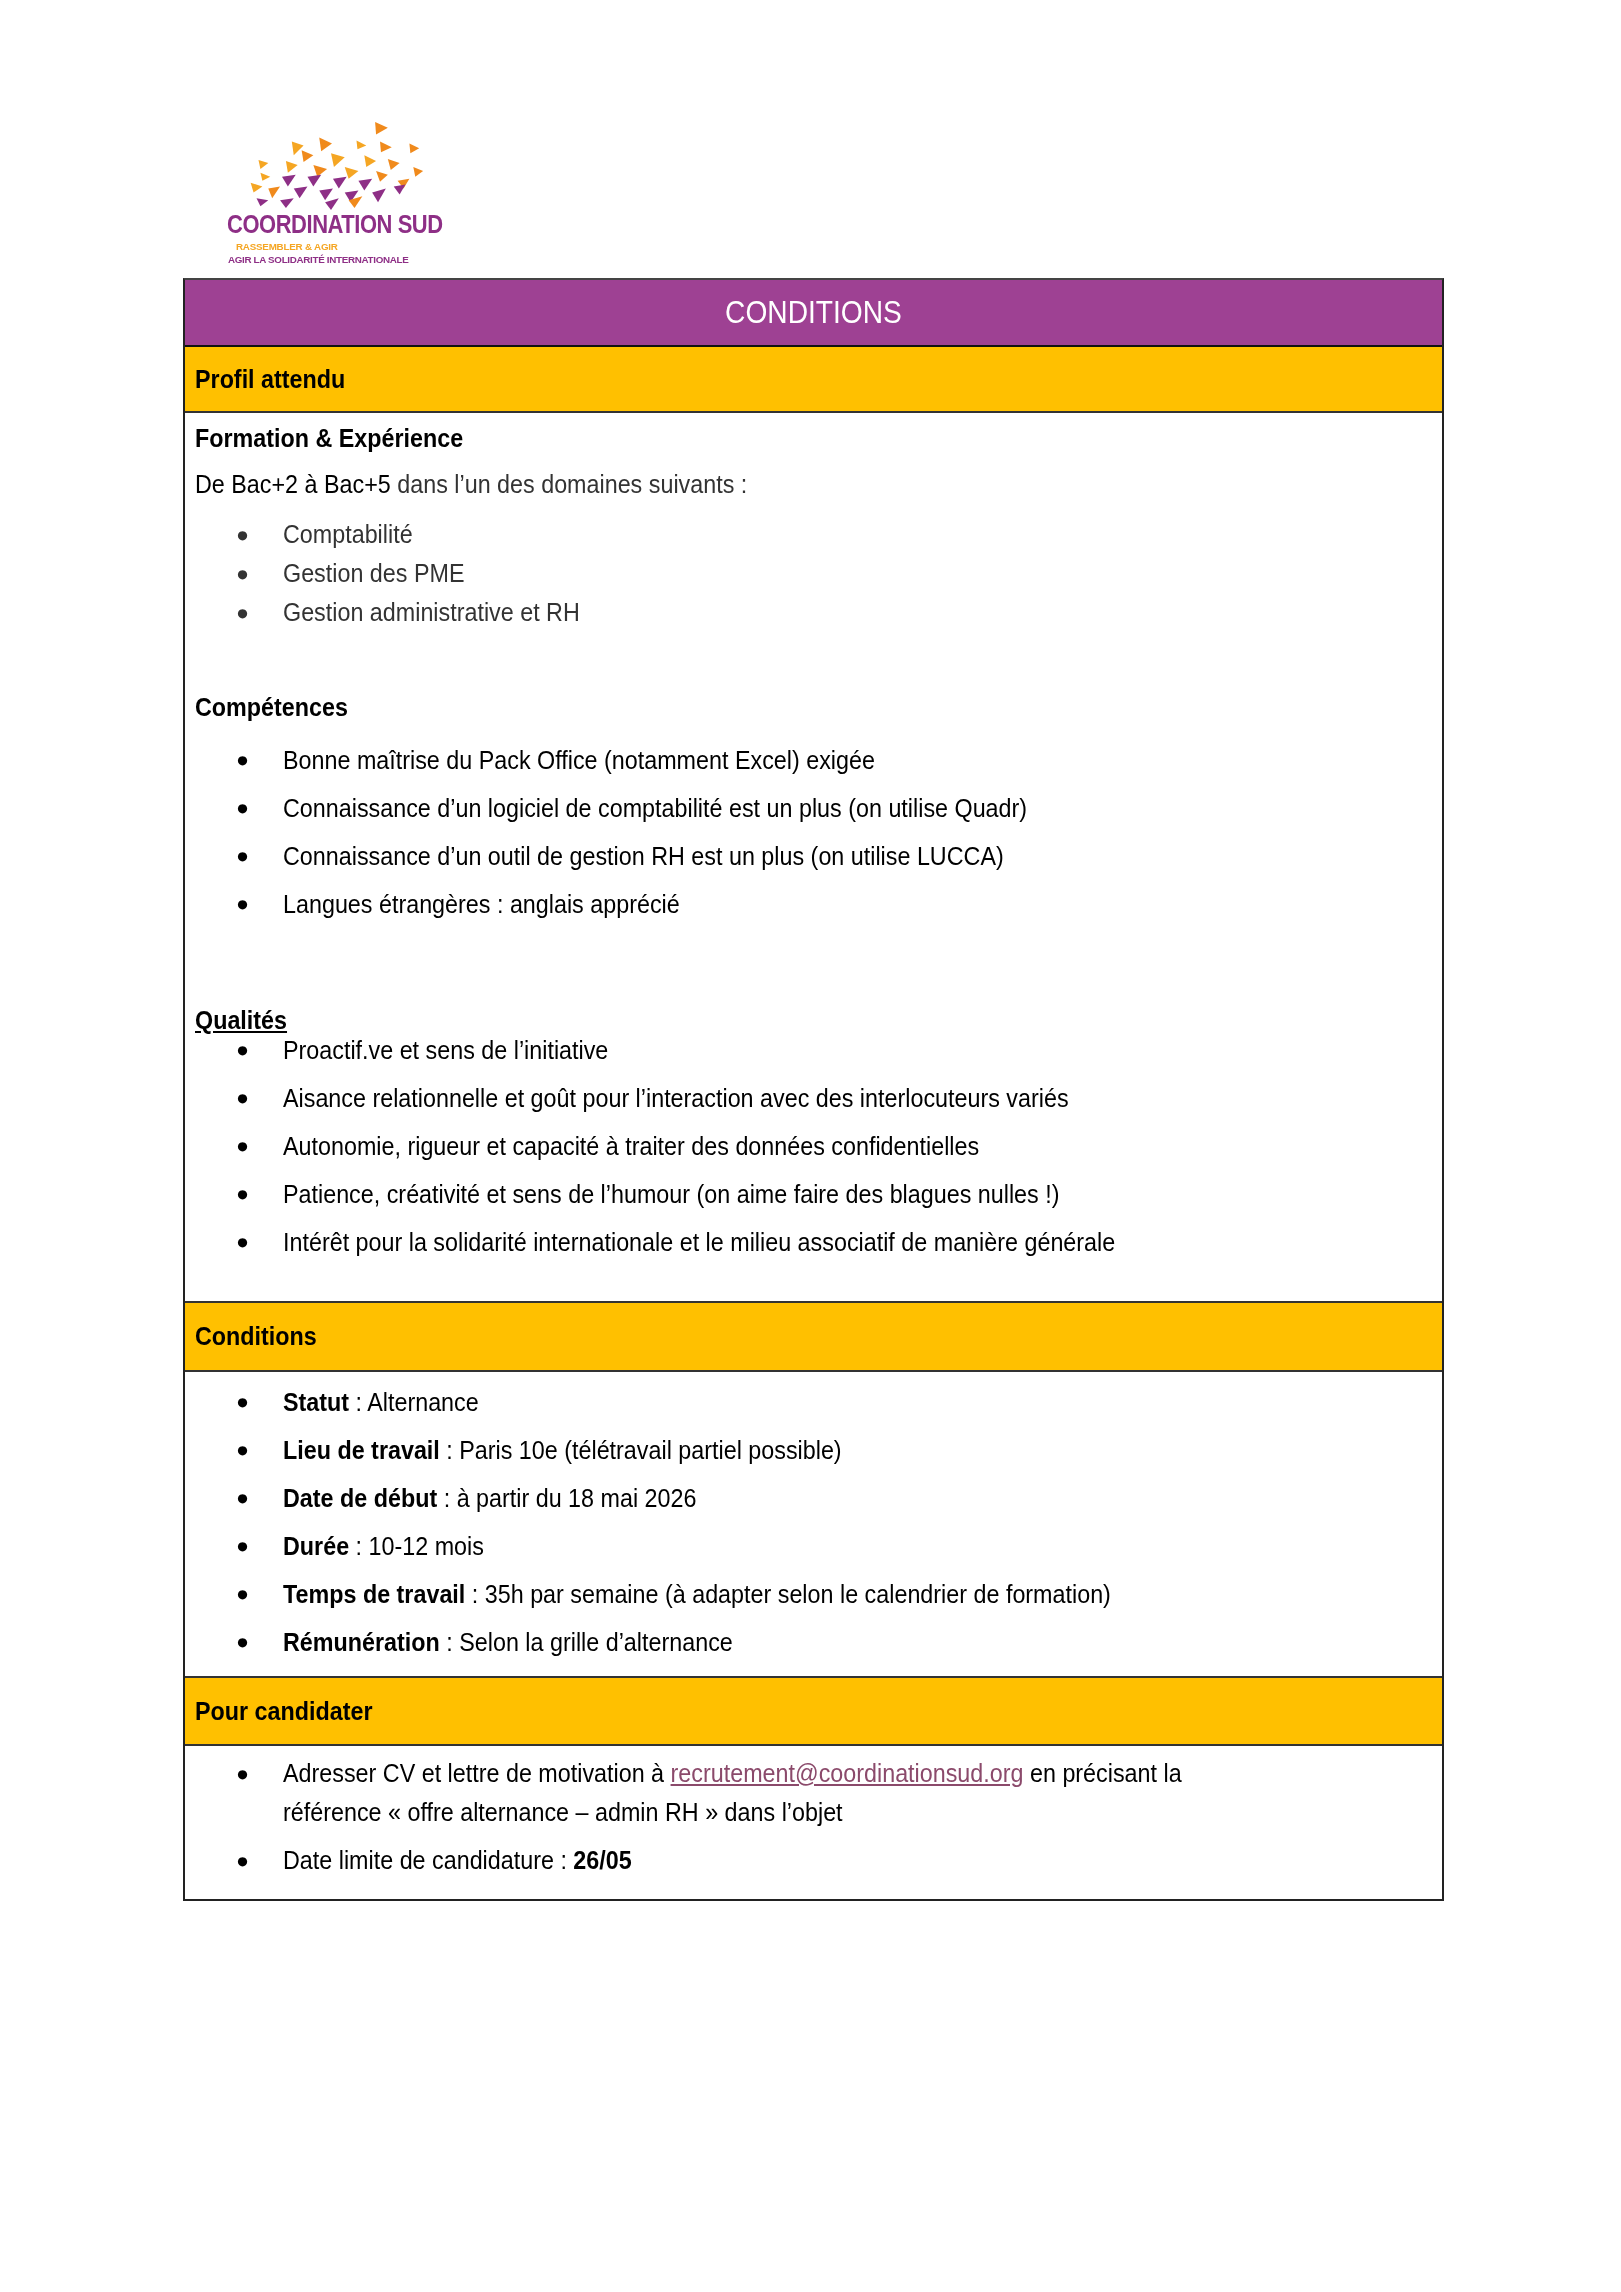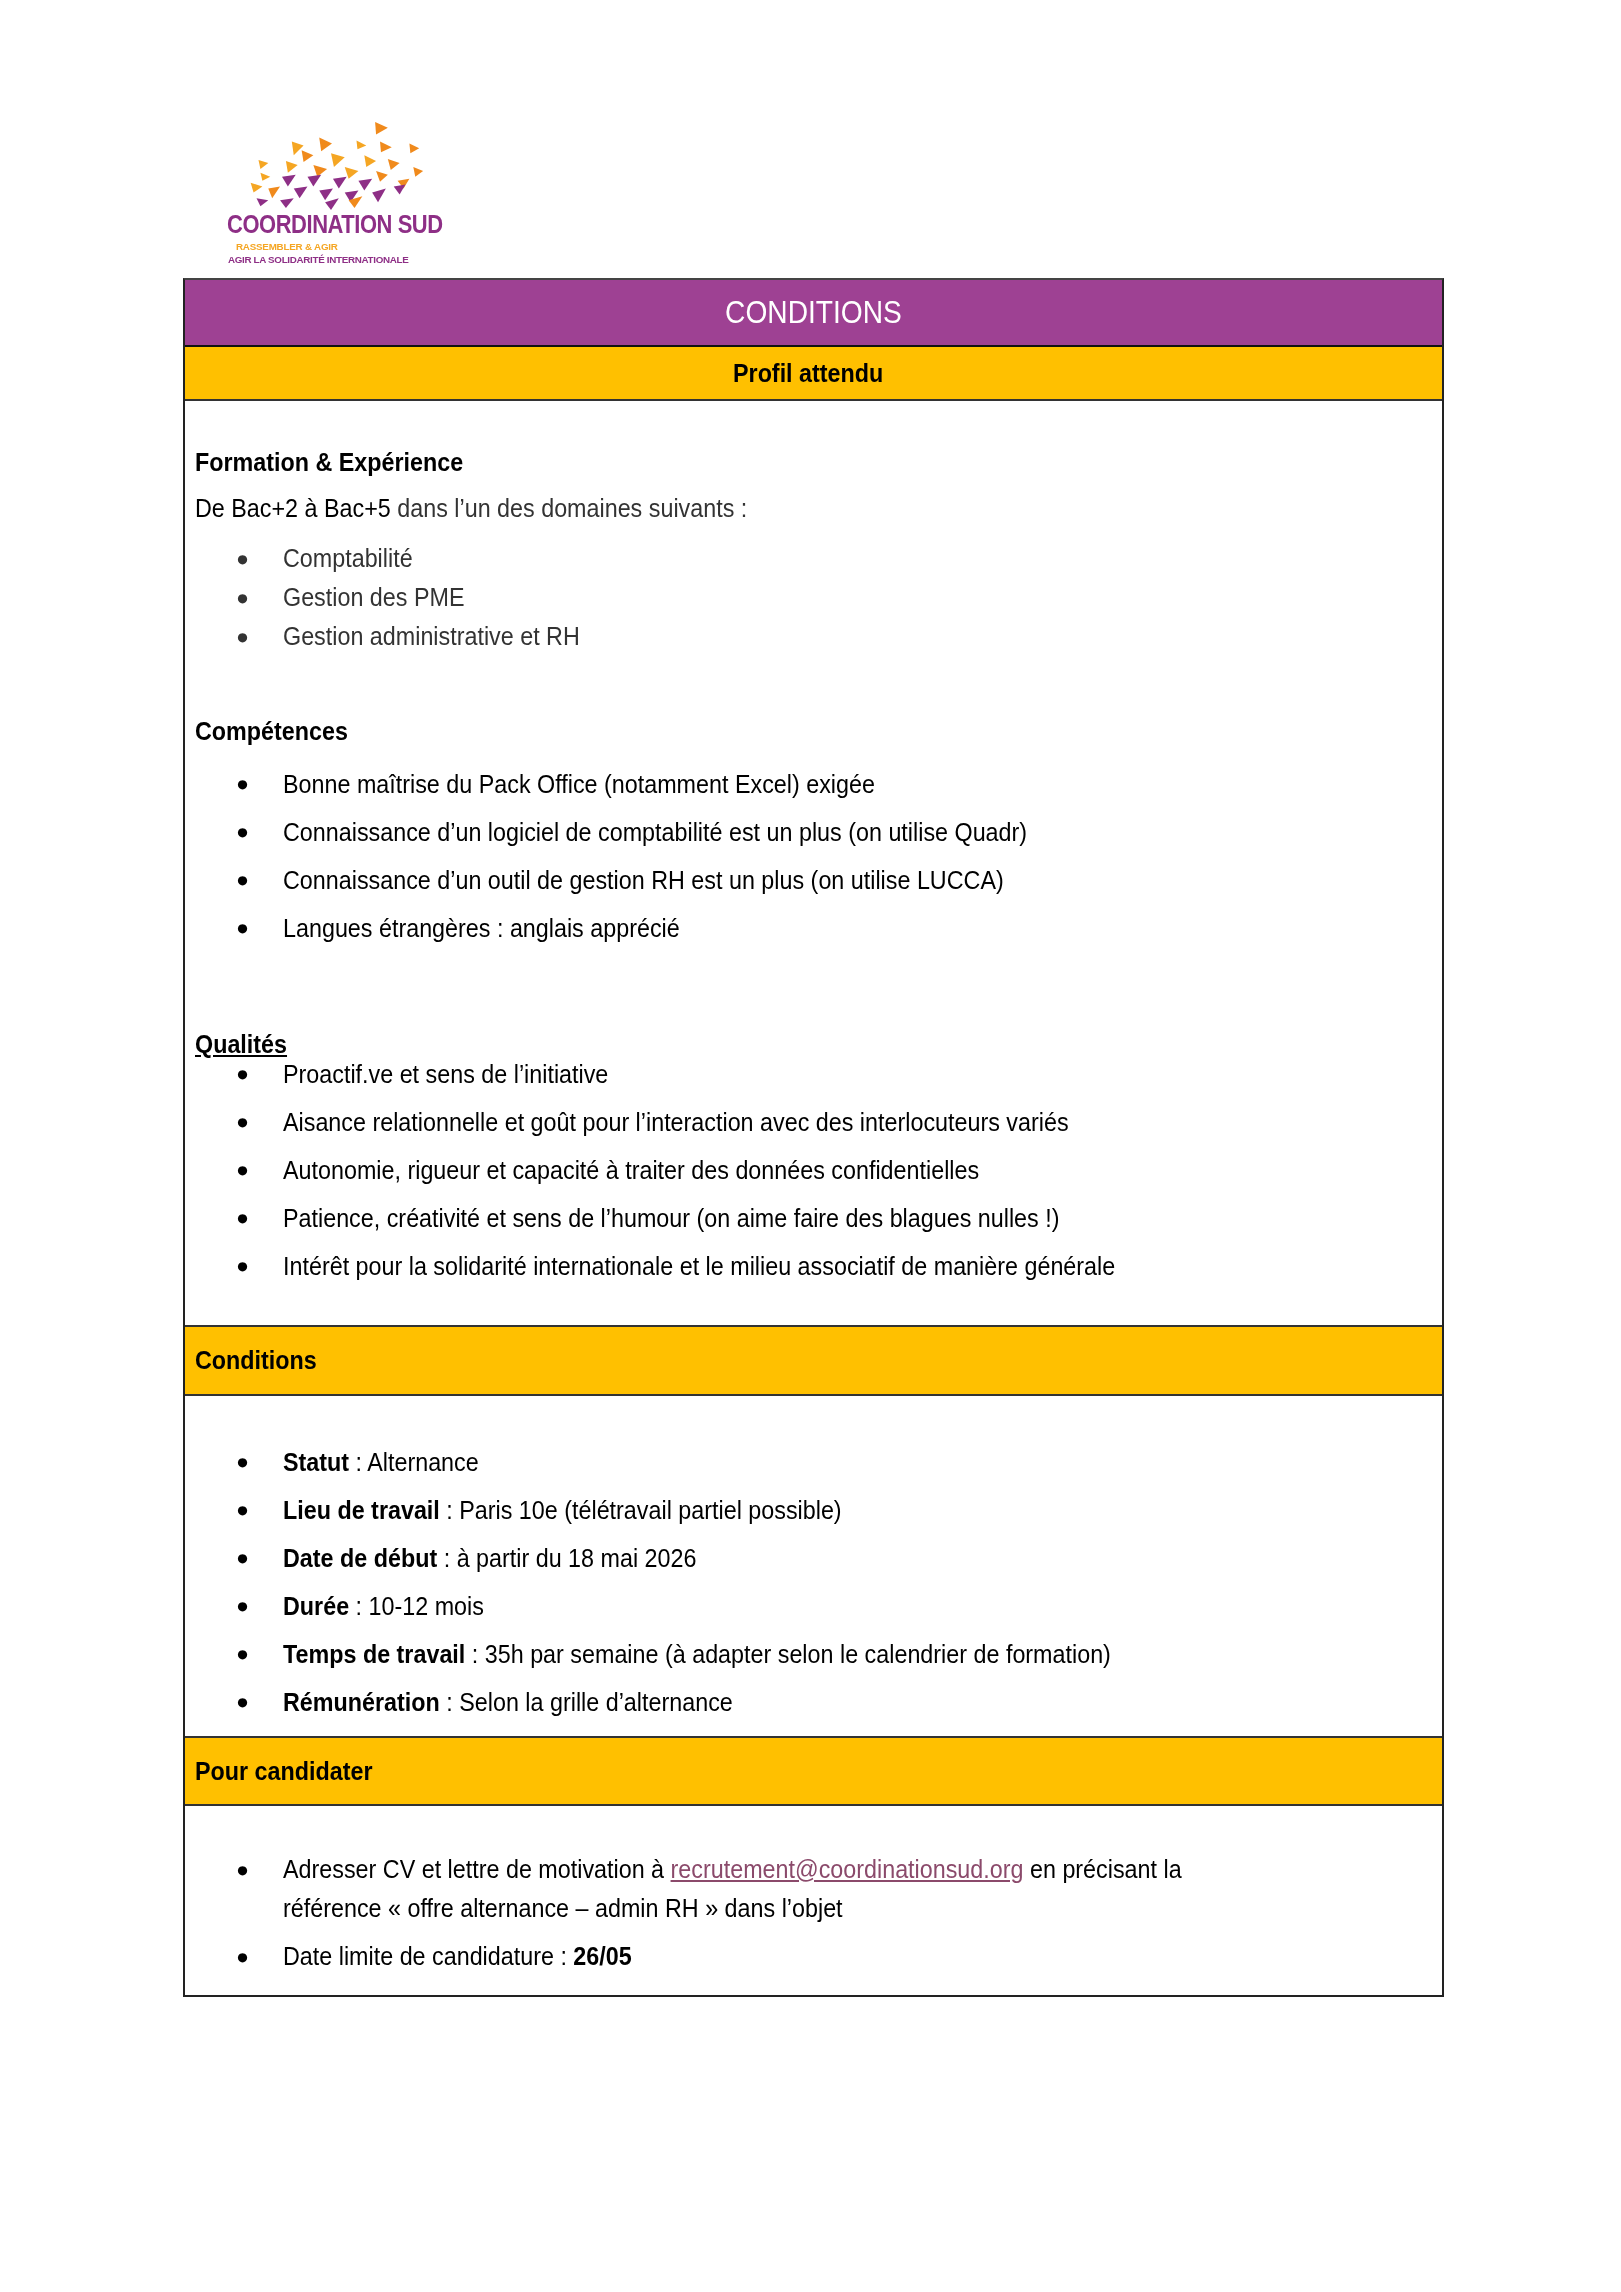--- a/index.html
+++ b/index.html
@@ -10,25 +10,25 @@
     .logo-name { position: absolute; left: 3.9px; top: 94px; font-family: "Liberation Sans", sans-serif; font-weight: bold; font-size: 25.5px; letter-spacing: -0.5px; color: #8E2F86; white-space: nowrap; transform: scaleX(0.86); transform-origin: left top; }
     .logo-tag1 { position: absolute; left: 4.9px; top: 125px; font-weight: bold; font-size: 9.8px; color: #F5A623; white-space: nowrap; letter-spacing: -0.2px; padding-left: 8px; }
     .logo-tag2 { position: absolute; left: 4.9px; top: 138px; font-weight: bold; font-size: 9.8px; color: #8E2F86; white-space: nowrap; letter-spacing: -0.3px; }
 
     .table { position: absolute; left: 183px; top: 278px; width: 1261px; border: 2px solid #222; border-top-color: #444; box-sizing: border-box; }
     .title-row { height: 65px; background: #9E4193; border-bottom: 2.9px solid #111; display: flex; align-items: center; justify-content: center; }
     .title-row span { color: #fff; font-size: 32px; font-weight: normal; letter-spacing: 0px; transform: scaleX(0.88); }
 
     .section-head { background: #FFC000; border-bottom: 2px solid #333; display: flex; align-items: center; padding-left: 9.8px; box-sizing: border-box; }
     .section-head span { font-weight: bold; font-size: 26.5px; transform: scaleX(0.88); transform-origin: left center; white-space: nowrap; }
-    .section-head.h1 { height: 54px; justify-content: center; }
+    .section-head.h1 { height: 66px; }
     .section-head.h2 { height: 71px; border-top: 2px solid #333; }
     .section-head.h3 { height: 70px; border-top: 2px solid #333; }
 
-    .cell { padding-left: 9.8px; box-sizing: border-box; margin-top: 36px; }
+    .cell { padding-left: 9.8px; box-sizing: border-box; }
     .line { font-size: 26.5px; white-space: nowrap; transform: scaleX(0.88); transform-origin: left center; }
     .subhead { font-weight: bold; }
     .grey { color: #333; }
 
     ul.blist { list-style: none; margin: 0; padding: 0; }
     ul.blist li { position: relative; padding-left: 98px; font-size: 26.5px; white-space: nowrap; }
     ul.blist li .bullet { position: absolute; left: 51px; top: 0; font-size: 21.6px; }
     ul.blist li .txt { display: inline-block; transform: scaleX(0.88); transform-origin: left center; }
     b { font-weight: bold; }
     a.mail { color: #8B4A6B; text-decoration: underline; }

